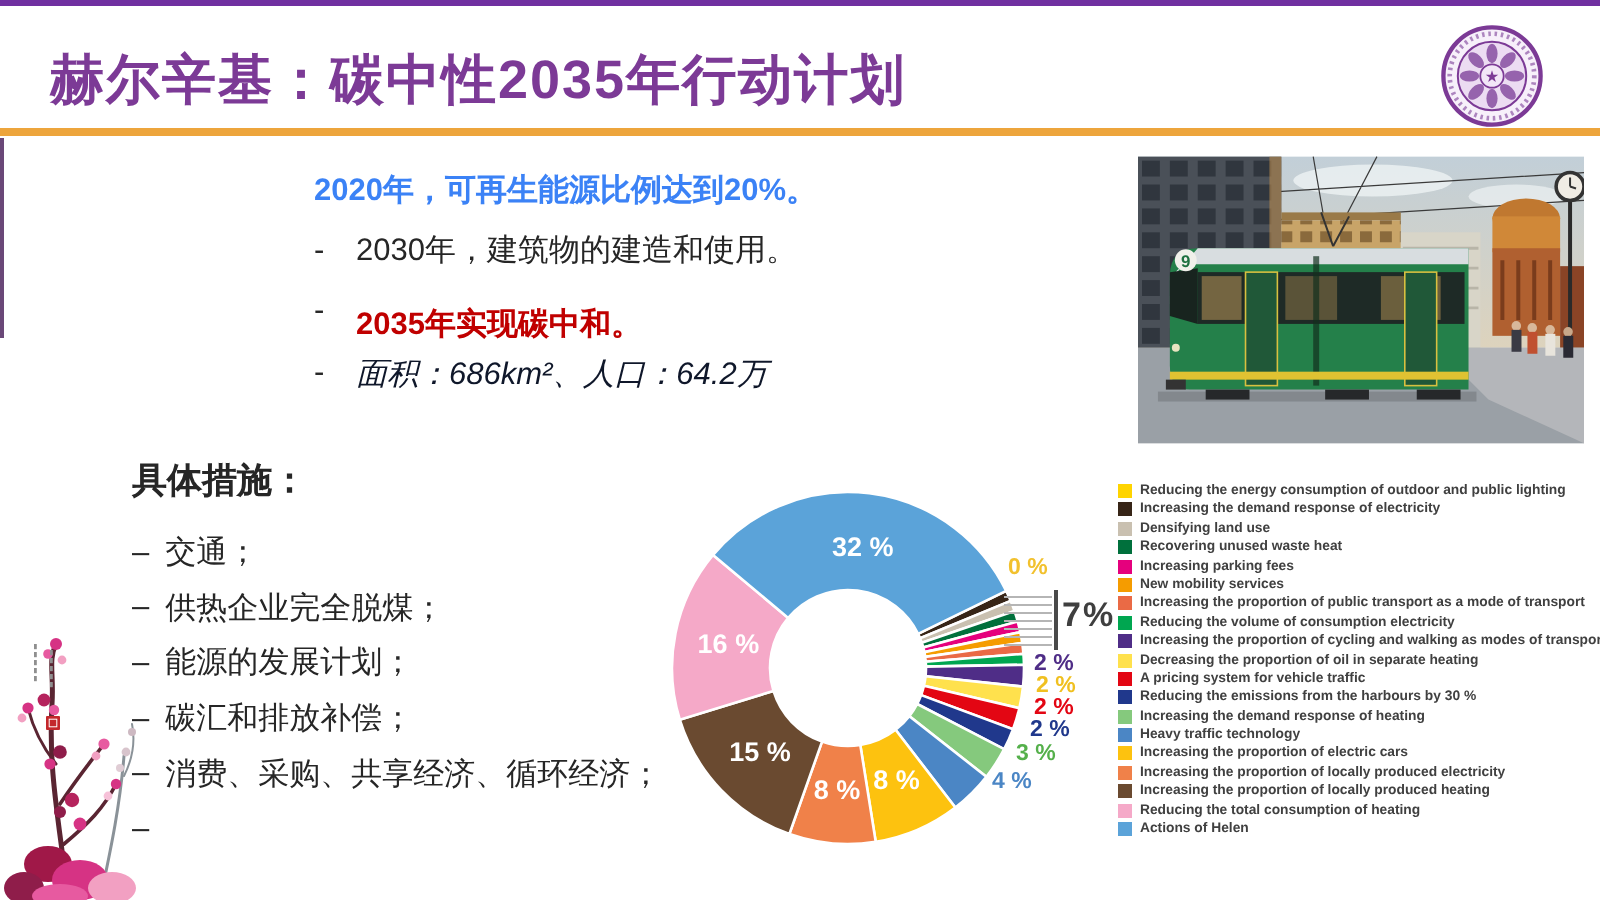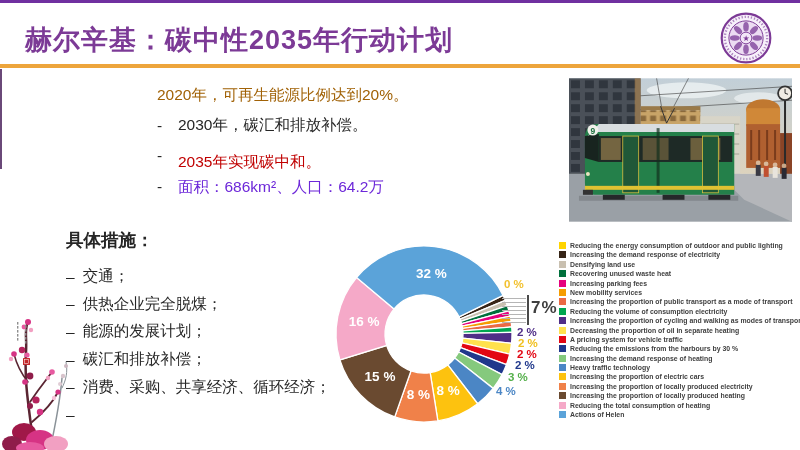--- a/index.html
+++ b/index.html
@@ -78,36 +78,36 @@
       <ellipse cx="30" cy="17.5" rx="3.1" ry="5.4" transform="rotate(315 30 30)"></ellipse>
     </g>
     <circle cx="30" cy="30" r="6.5" fill="#f2e6f7" stroke="#7c3a96" stroke-width="1"></circle>
     <text x="30" y="33.6" text-anchor="middle" font-size="9" fill="#7c3a96">★</text>
   </svg>
 
   <div class="abs goals-list">
 
       <div class="goal-row">
         <span class="gdash"></span>
-        <span class="gtext" style="color: #a16207; font-weight: normal;">2020年，可再生能源比例达到20%。</span>
+        <span class="gtext" style="color: #3b82f6; font-weight: bold;">2020年，可再生能源比例达到20%。</span>
       </div>
 
       <div class="goal-row">
         <span class="gdash">-</span>
-        <span class="gtext" style="color: rgb(38, 38, 38); font-weight: normal;">2030年，碳汇和排放补偿。</span>
+        <span class="gtext" style="color: rgb(38, 38, 38); font-weight: normal;">2030年，建筑物的建造和使用。</span>
       </div>
 
       <div class="goal-row">
         <span class="gdash">-</span>
-        <span class="gtext" style="color: rgb(192, 0, 0); font-weight: normal; margin-top: 12px;">2035年实现碳中和。</span>
+        <span class="gtext" style="color: rgb(192, 0, 0); font-weight: bold; margin-top: 12px;">2035年实现碳中和。</span>
       </div>
 
       <div class="goal-row">
         <span class="gdash">-</span>
-        <span class="gtext" style="color: #6d28d9; font-weight: normal;">面积：686km²、人口：64.2万</span>
+        <span class="gtext" style="color: #0f172a; font-weight: normal; font-style: italic;">面积：686km²、人口：64.2万</span>
       </div>
     </div>
 
   <div class="abs measures-label">具体措施：</div>
   <div class="abs measures-list">
 
       <div class="measure-row">
         <span class="mdash">–</span>
         <span>交通；</span>
       </div>

